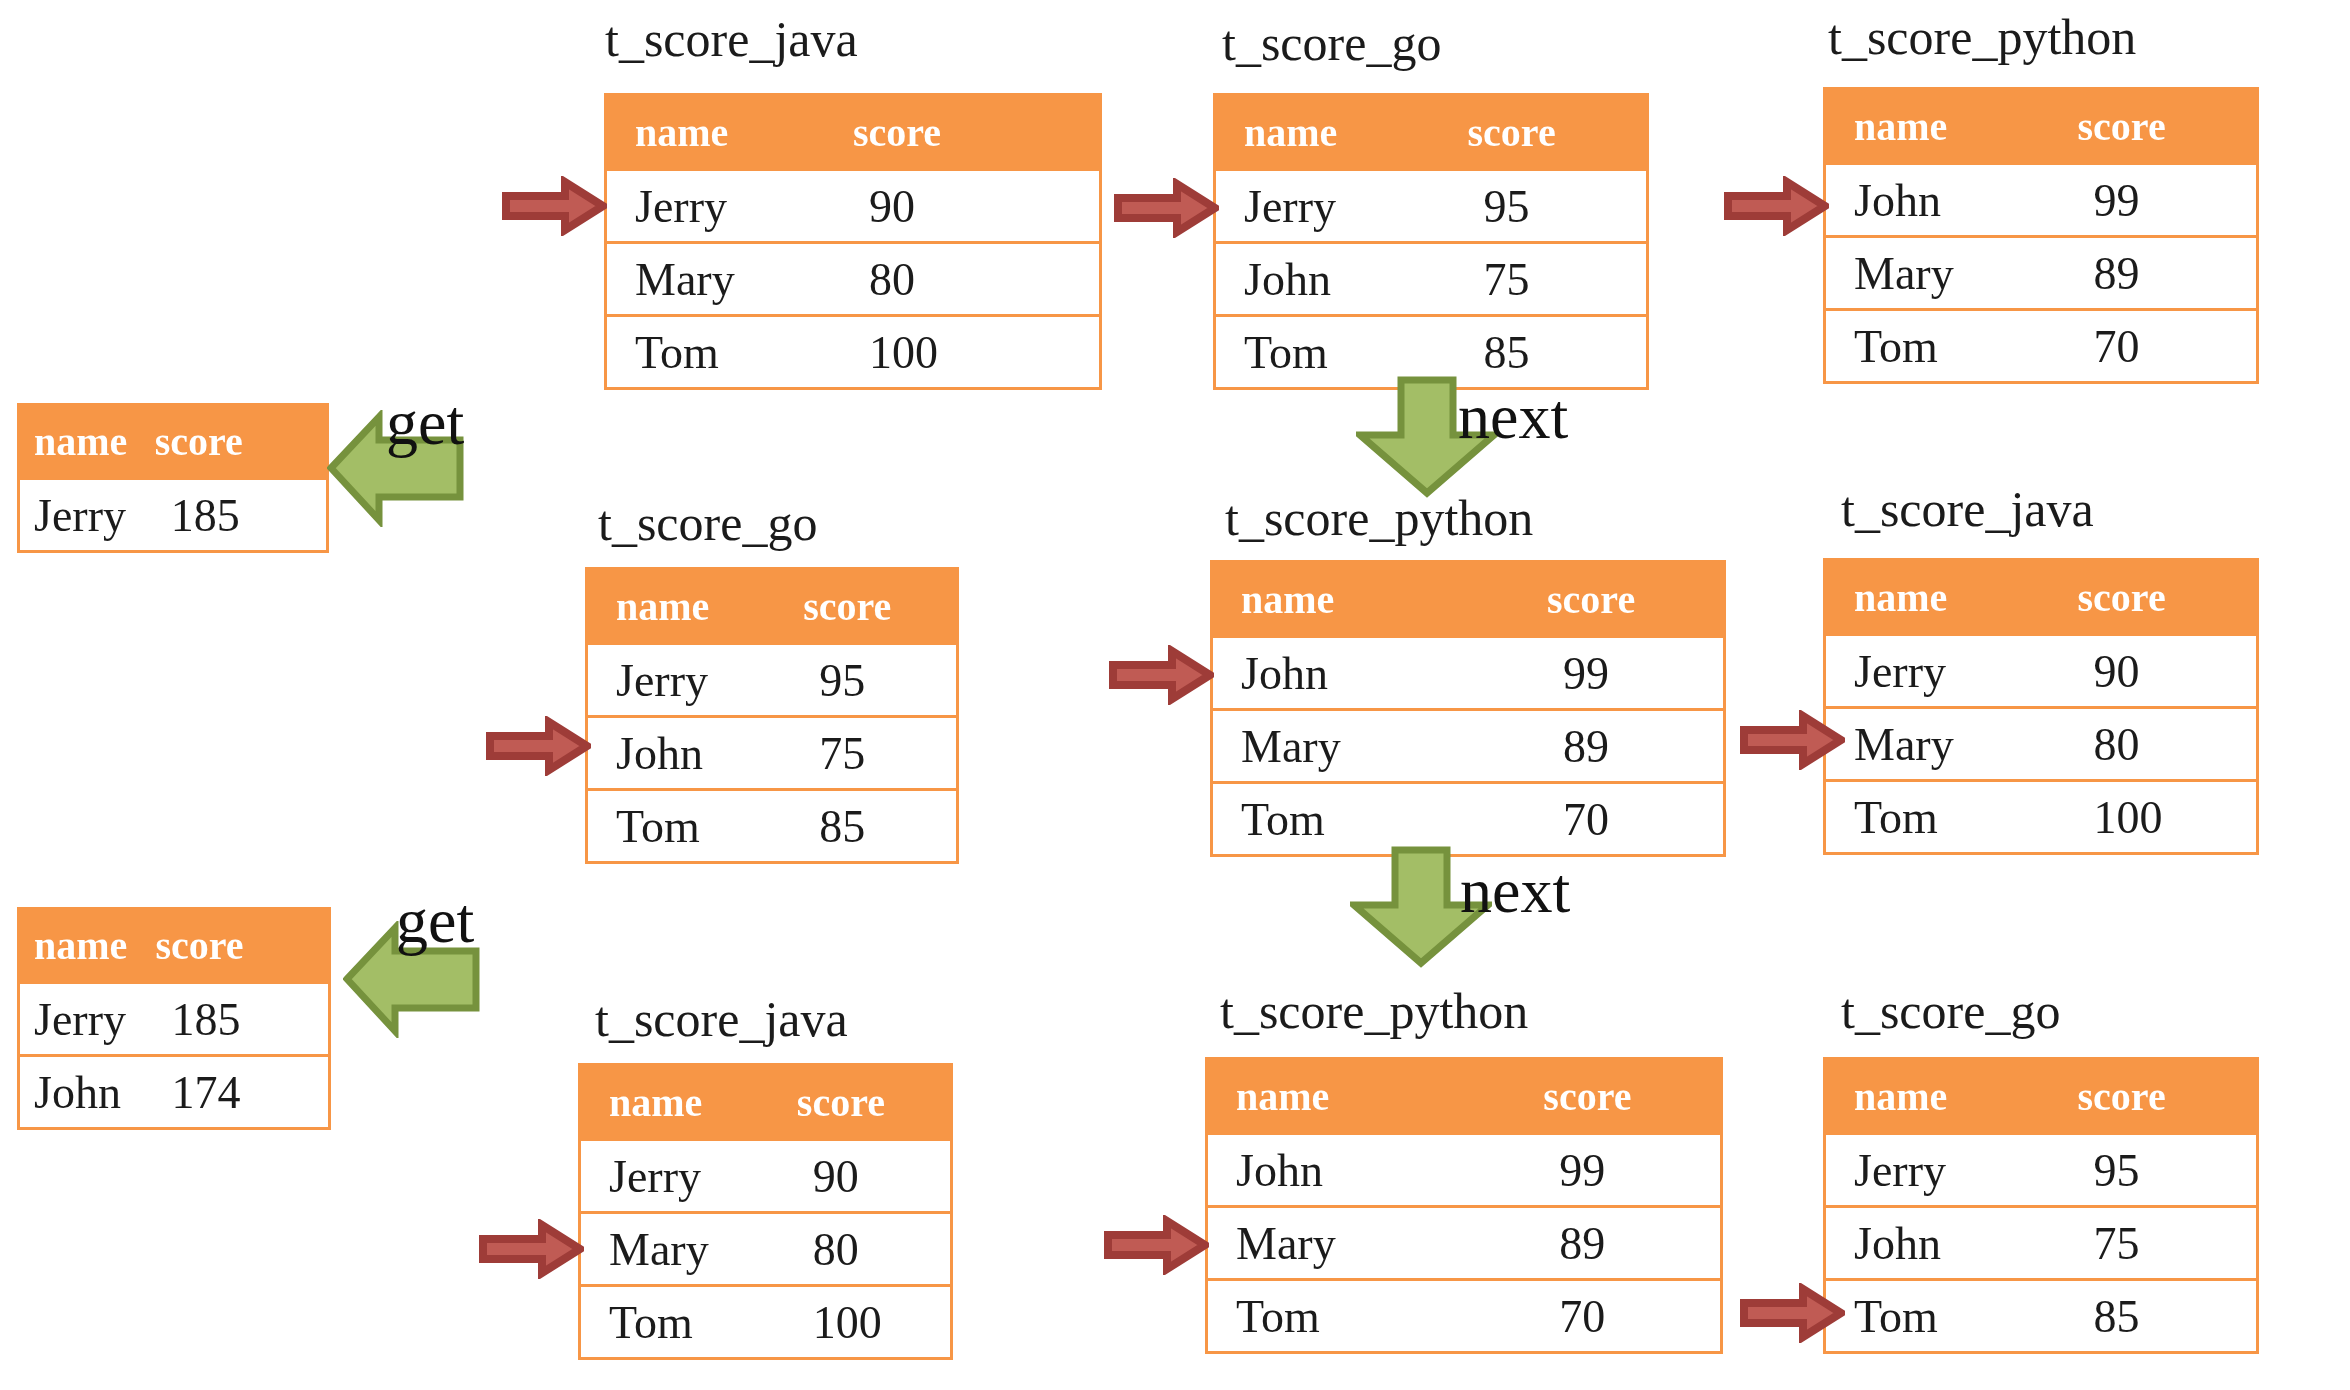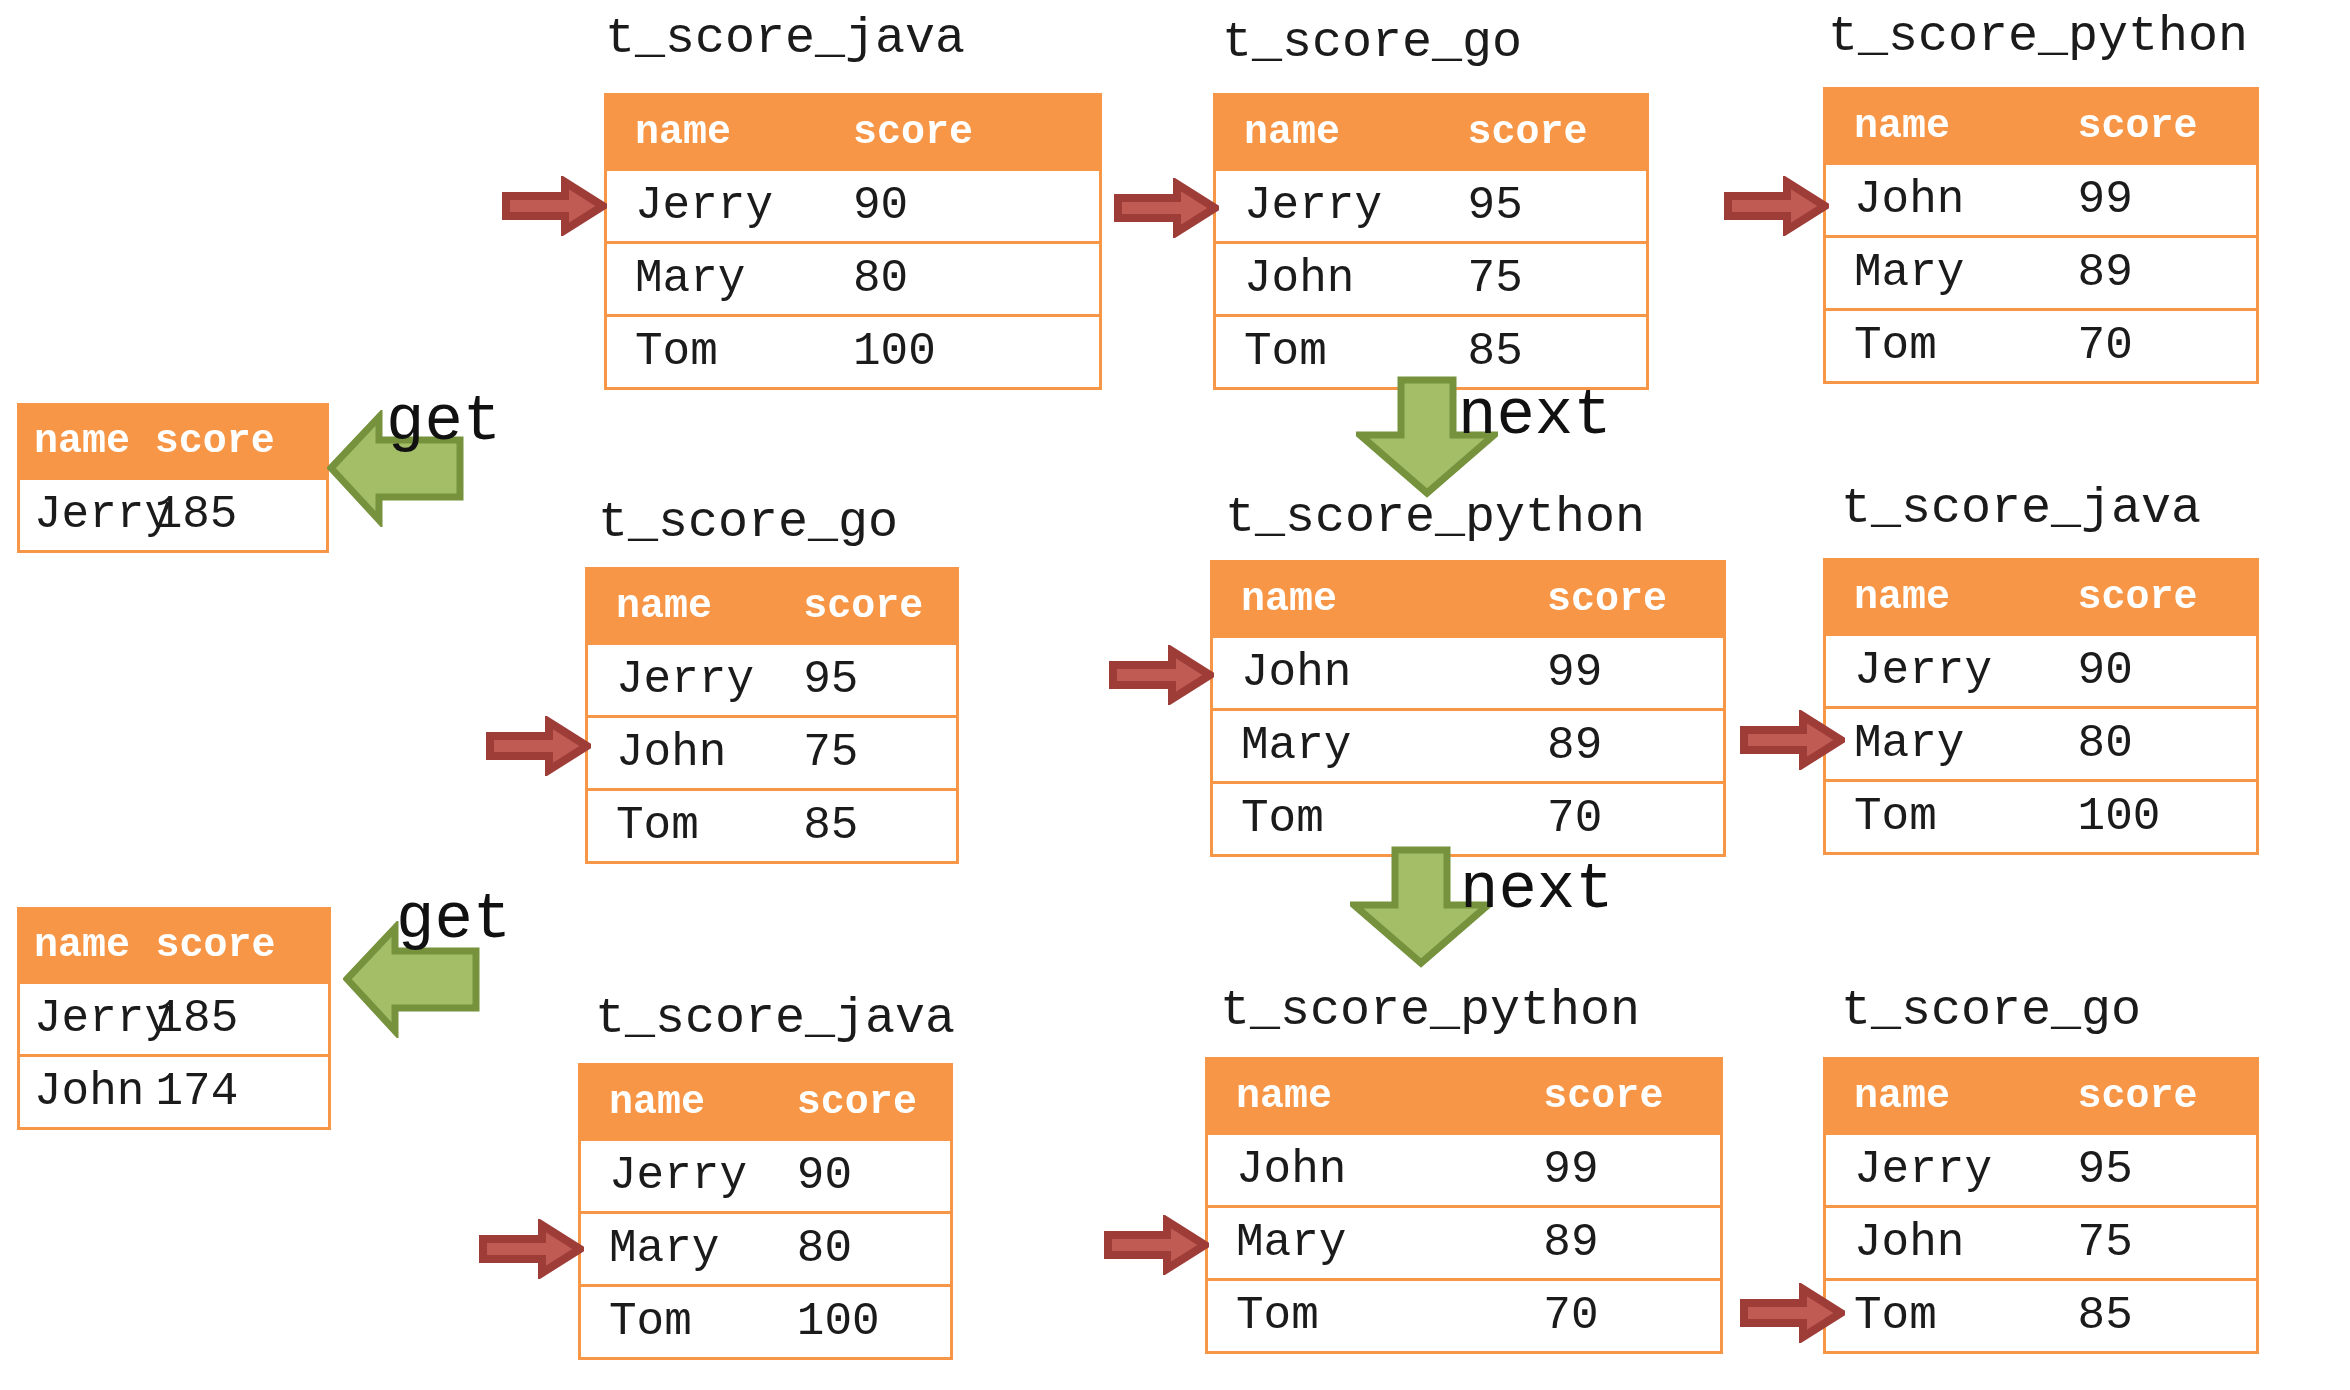--- a/index.html
+++ b/index.html
@@ -1,34 +1,34 @@
 <!DOCTYPE html>
 <html><head>
 <meta charset="utf-8">
 <style>
   html,body { margin:0; padding:0; background:#ffffff; }
   .canvas {
     position:relative; width:2350px; height:1390px;
     background:#ffffff; overflow:hidden;
-    font-family:Liberation Mono, monospace;
+    font-family:Liberation Serif, serif;
   }
   
   .tbl {
     position:absolute; border:3px solid #F79646; background:#6d28d9;
     box-sizing:content-box;
     margin-top:10px;
   }
   .tbl .hdr {
     display:flex; align-items:center; height:72px;
     background:#F79646; color:#ffffff; font-weight:bold; font-size:40px;
   }
   .tbl .row {
     display:flex; align-items:center; height:70px;
     border-top:3px solid #F79646; background:#ffffff;
-    font-size:46px; color:#1b1b1b;
+    font-size:46px; color:#1b1b1b;gap:16px;
   }
   .c-name { width:58.5%; padding-left:28px; box-sizing:border-box; white-space:nowrap; }
   .c-score { flex:1; white-space:nowrap; }
   #t0 .c-name { width:50%; }
   #t4 .c-name, #t7 .c-name { width:65.5%; }
 
   
   .rtbl .hdr { height:71px; }
   .rtbl .c-name { width:44%; padding-left:14px; }
 

